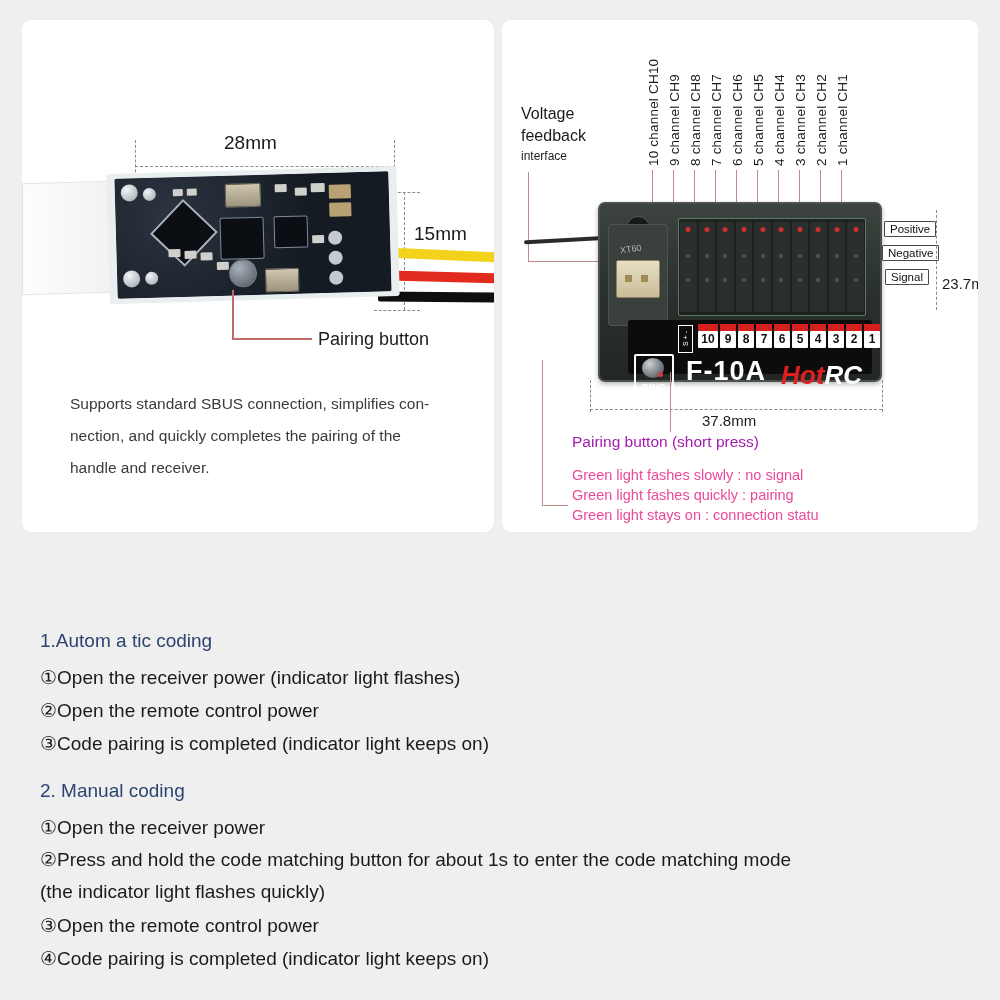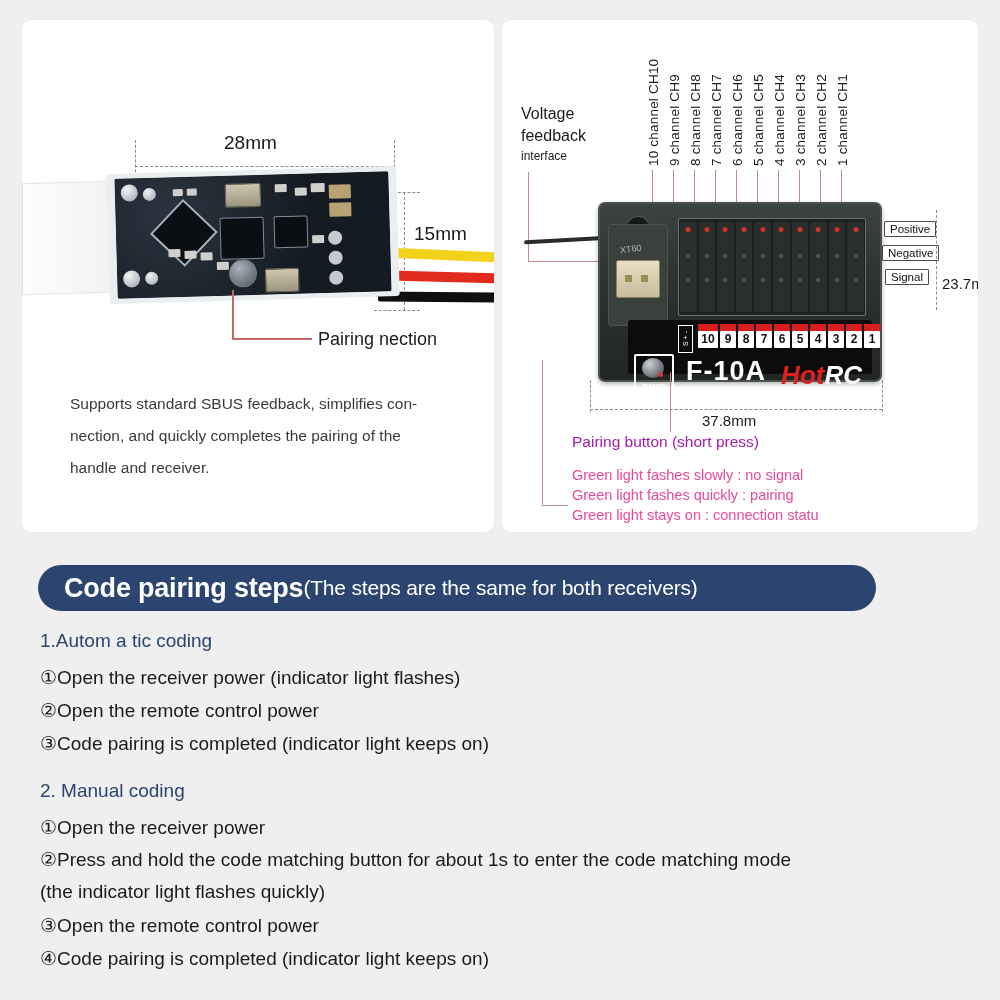--- a/index.html
+++ b/index.html
@@ -265,25 +265,25 @@
             <div class="silver" style="left:212px;top:58px;width:14px;height:14px;background:#c4cad0;"></div>
             <div class="silver" style="left:212px;top:78px;width:14px;height:14px;background:#c4cad0;"></div>
             <div class="silver" style="left:212px;top:98px;width:14px;height:14px;background:#c4cad0;"></div>
 
             <div class="btn-round" style="left:112px;top:84px;"></div>
           </div>
         </div>
 
         <div class="leader" style="left:210px;top:270px;width:2px;height:48px;"></div>
         <div class="leader" style="left:210px;top:318px;width:80px;height:2px;"></div>
-        <div class="callout" style="left:296px;top:309px;">Pairing nection</div>
+        <div class="callout" style="left:296px;top:309px;">Pairing button</div>
       </div>
 
       <div class="blurb">
-        <div>Supports standard SBUS feedback, simplifies con-</div>
+        <div>Supports standard SBUS connection, simplifies con-</div>
         <div>nection, and quickly completes the pairing of the</div>
         <div>handle and receiver.</div>
       </div>
     </div>
 
     <div class="panel panel-right">
       <div class="rx-stage">
 
         <div class="callout" style="left:19px;top:85px;font-size:16px;">Voltage</div>
         <div class="callout" style="left:19px;top:107px;font-size:16px;">feedback</div>
@@ -463,24 +463,20 @@
 
         <div class="leader" style="left:40px;top:340px;width:1px;height:146px;background:#c08b8b;"></div>
         <div class="leader" style="left:40px;top:485px;width:26px;height:1px;background:#c08b8b;"></div>
         <div class="rx-note-sm" style="left:70px;top:447px;">Green light fashes slowly : no signal</div>
         <div class="rx-note-sm" style="left:70px;top:467px;">Green light fashes quickly : pairing</div>
         <div class="rx-note-sm" style="left:70px;top:487px;">Green light stays on : connection statu</div>
       </div>
     </div>
   </div>
 
-  <div class="banner">
-    <span class="banner-main">Code pairing steps</span>
-    <span class="banner-sub">(The steps are the same for both receivers)</span>
-  </div>
 
   <div class="h-step" style="top:630px;">1.Autom a tic coding</div>
   <div class="line" style="top:666px;">①Open the receiver power (indicator light flashes)</div>
   <div class="line" style="top:732px;">③Code pairing is completed (indicator light keeps on)</div>
   <div class="line" style="top:699px;">②Open the remote control power</div>
 
   <div class="h-step" style="top:780px;">2. Manual coding</div>
   <div class="line" style="top:816px;">①Open the receiver power</div>
   <div class="line" style="top:848px;">②Press and hold the code matching button for about 1s to enter the code matching mode</div>
   <div class="line" style="top:881px;"> (the indicator light flashes quickly)</div>

